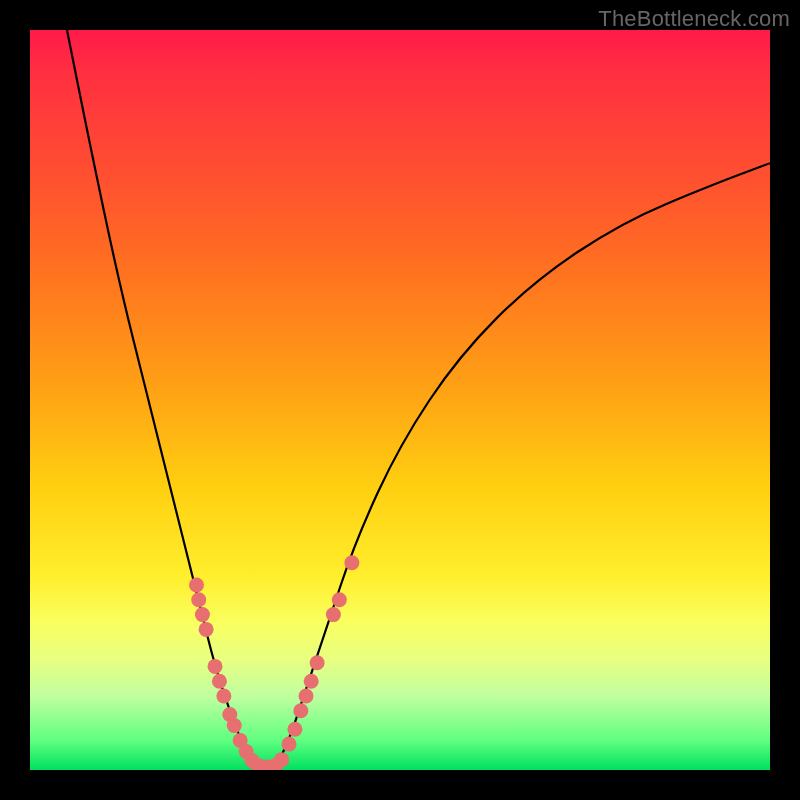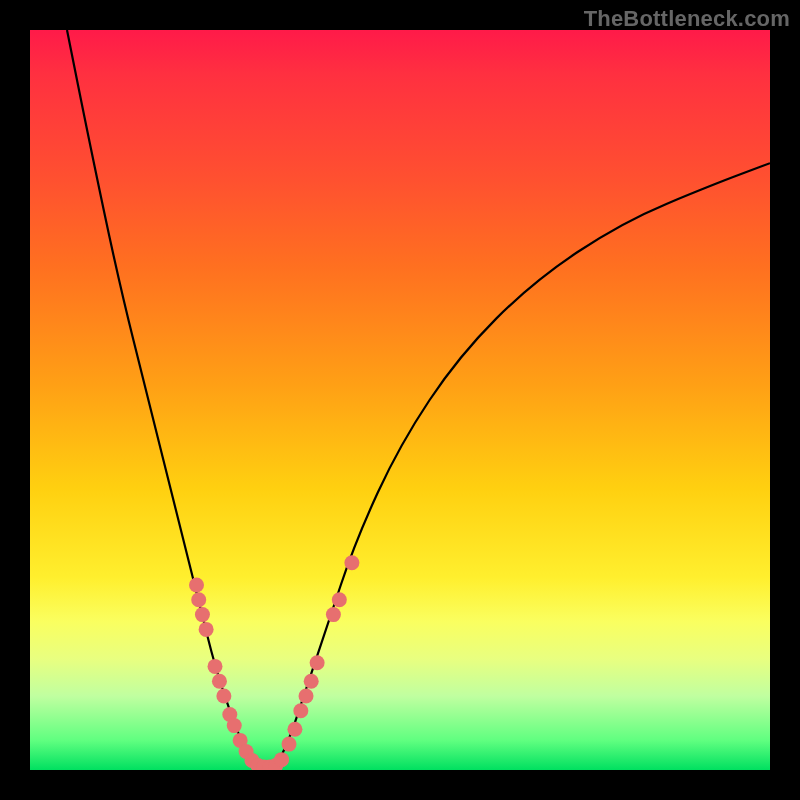--- a/index.html
+++ b/index.html
@@ -26,21 +26,21 @@
       #60ff80 96%,
       #00e060 100%);
   }
 
   .watermark {
     position: absolute;
     top: 6px;
     right: 10px;
     color: #666;
     font-size: 22px;
-    font-weight: 700;
+    font-weight: 400;
     letter-spacing: 0.2px;
   }
 
   svg.curves {
     position: absolute;
     left: 0;
     top: 0;
     width: 740px;
     height: 740px;
   }

